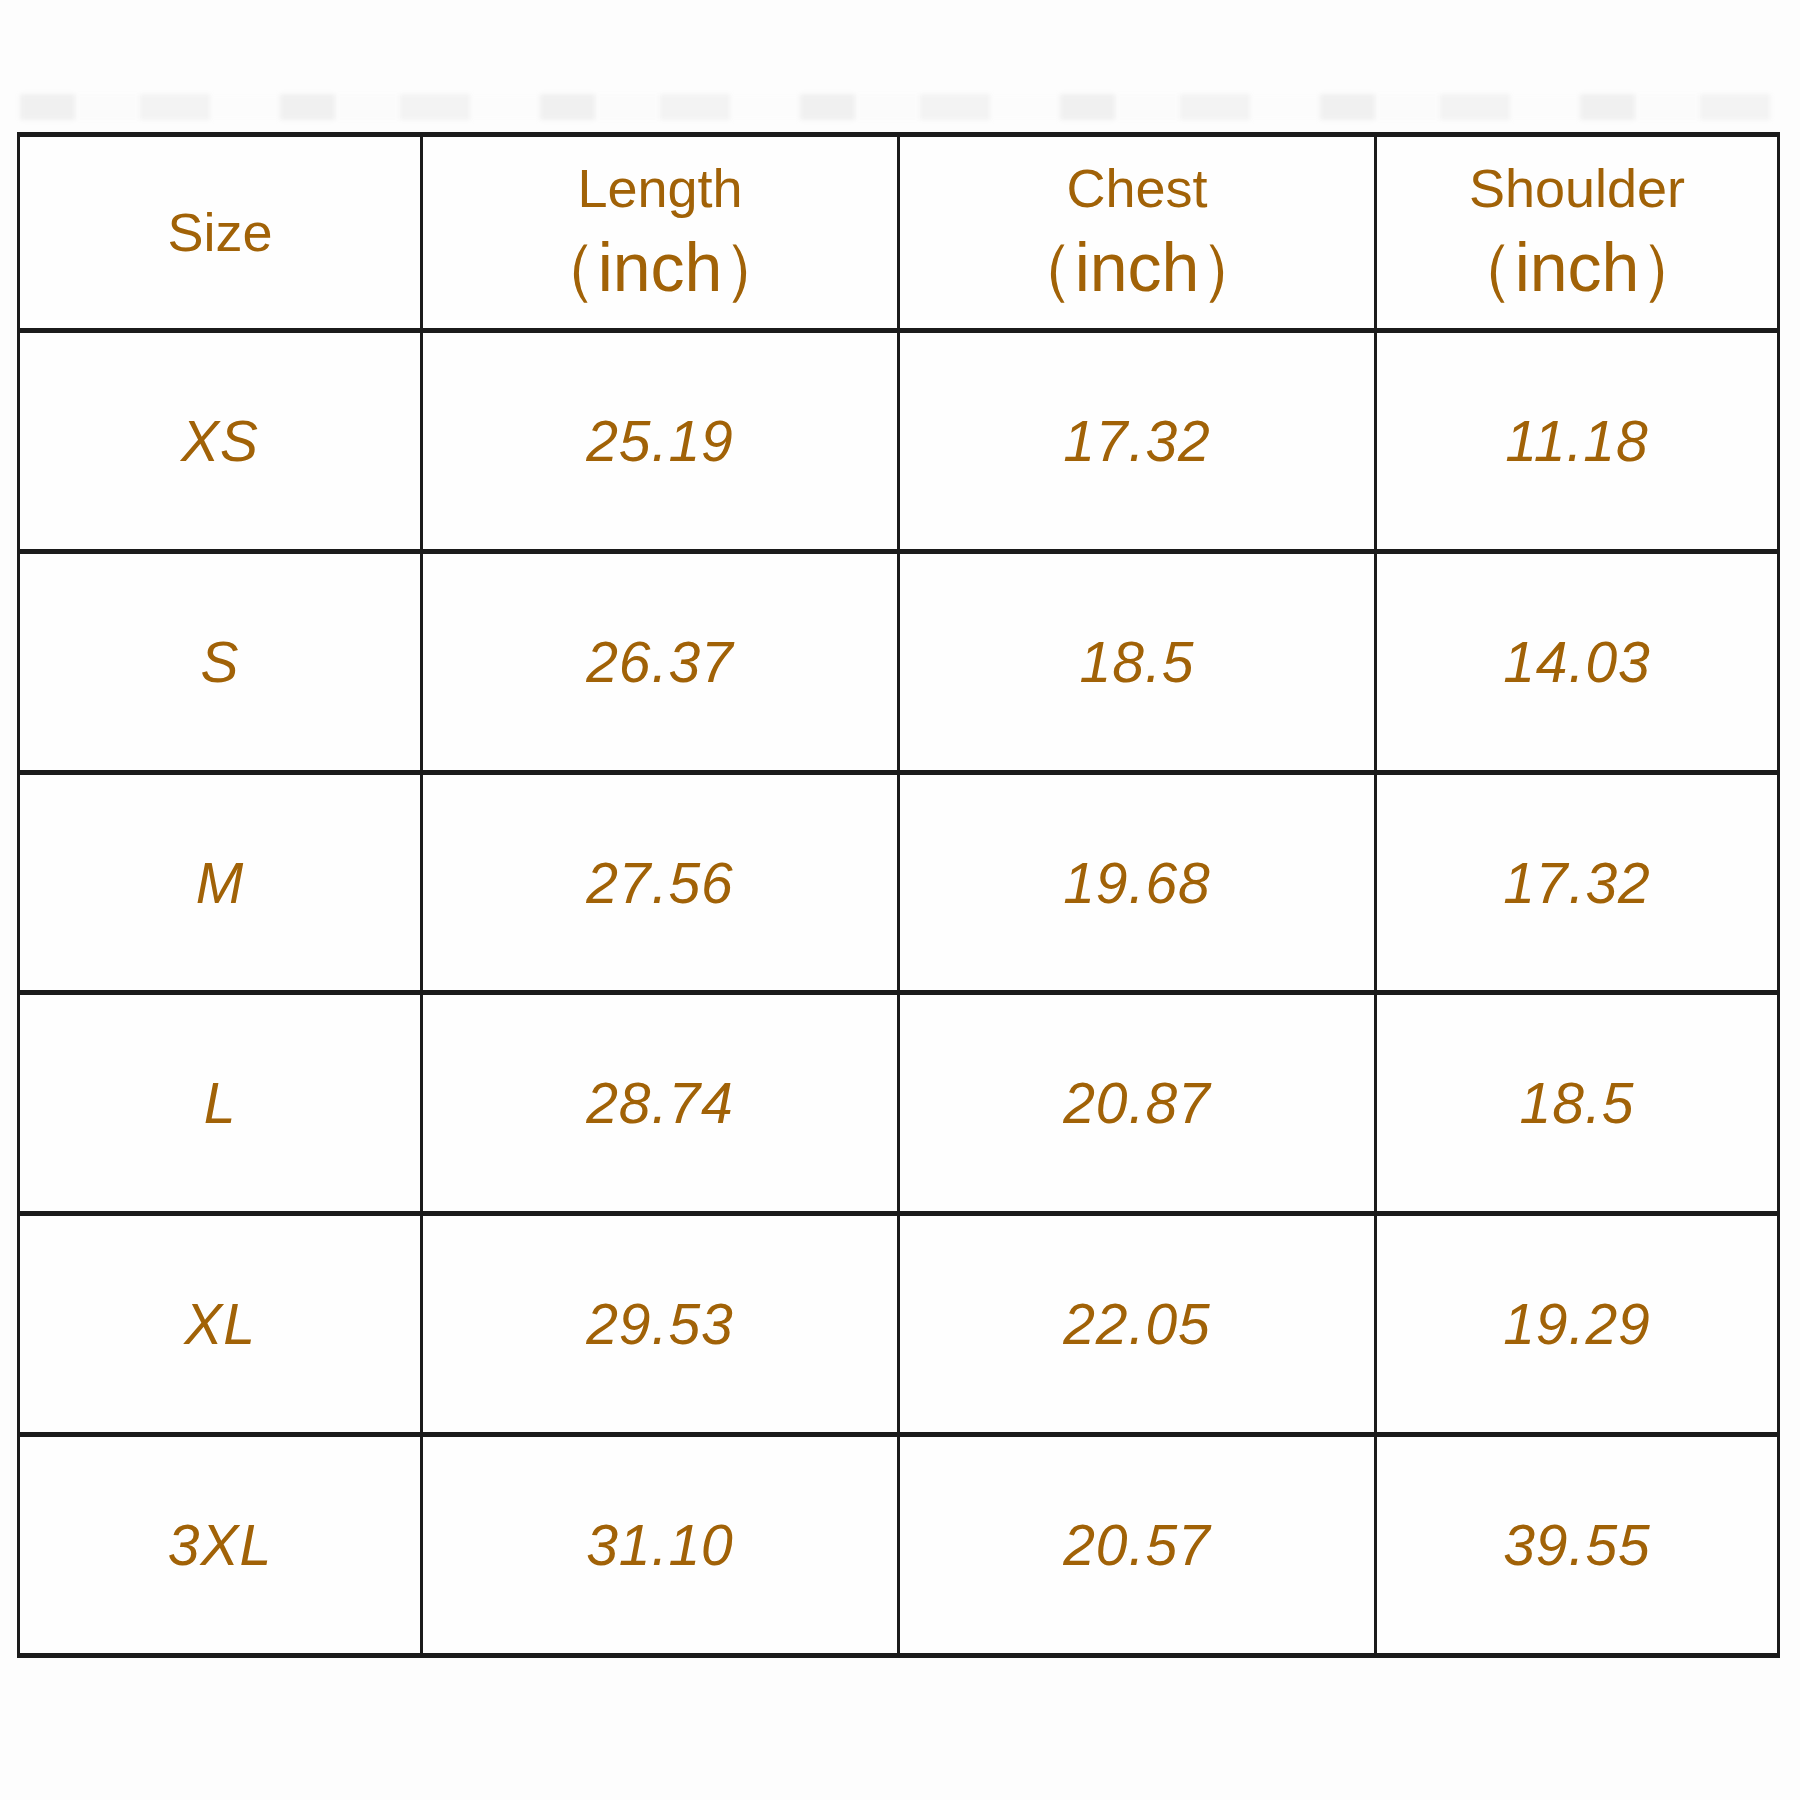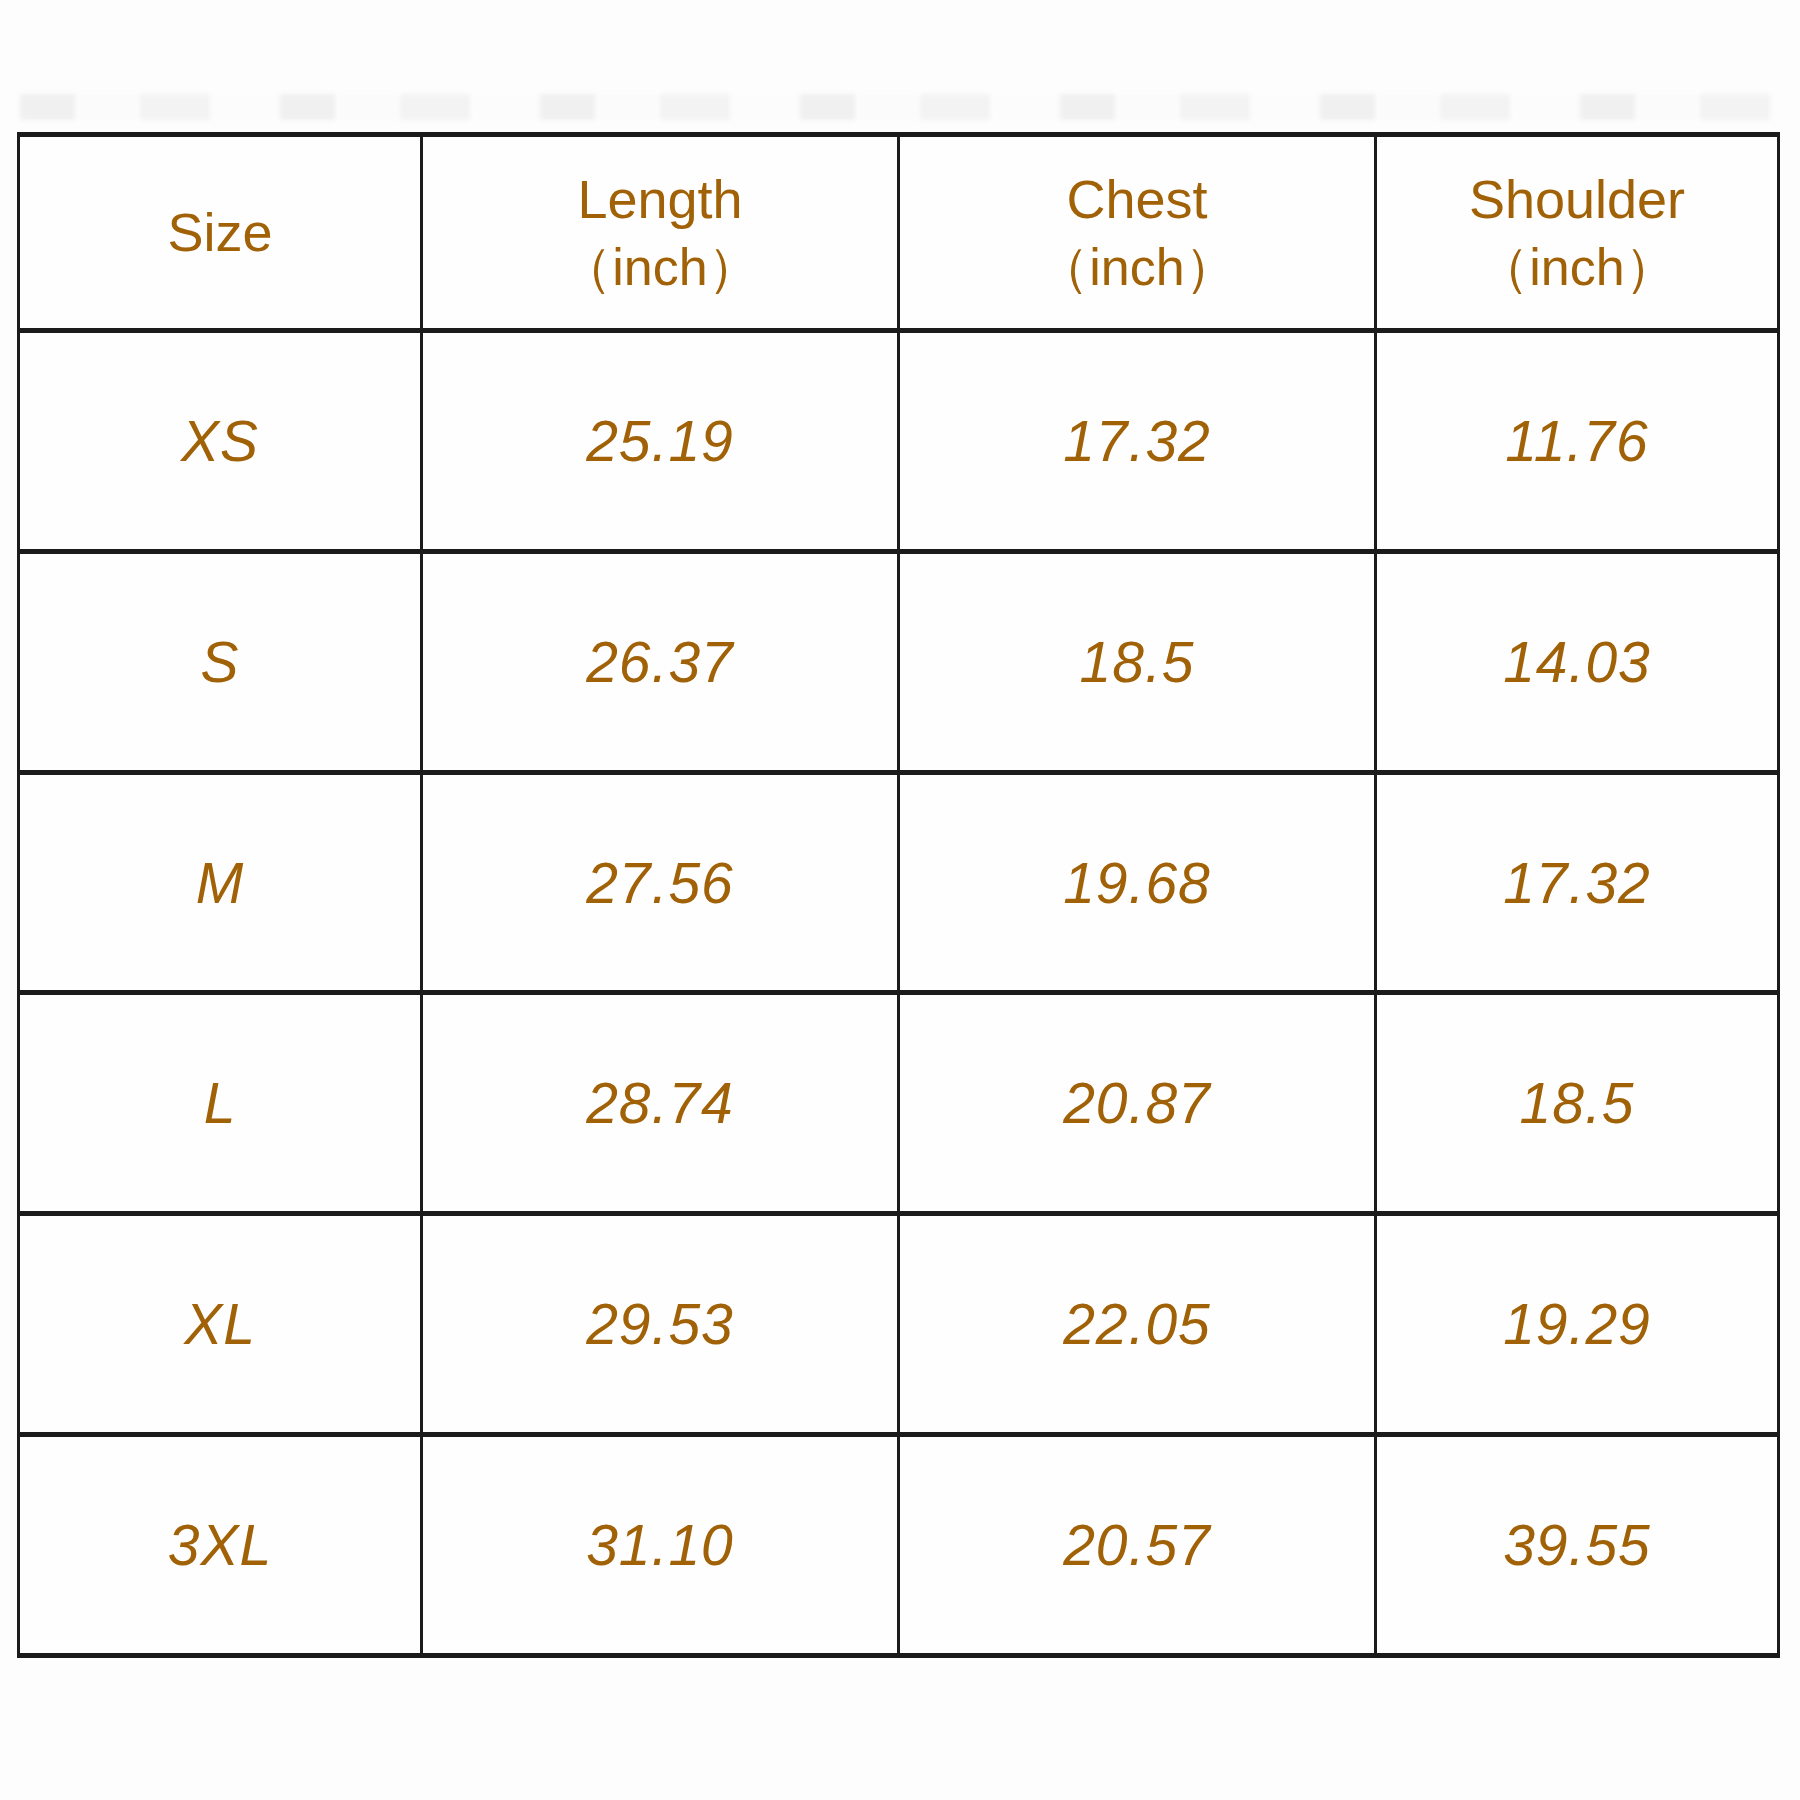--- a/index.html
+++ b/index.html
@@ -30,21 +30,21 @@
   .size-table th,.size-table td{
     border:solid #1b1b1b;
     border-width:5px 3px;
     text-align:center;vertical-align:middle;
     padding:0;
     font-weight:400;
   }
   .size-table thead tr{height:196px;}
   .size-table tbody tr{height:190px;}
   th .h-label{display:block;font-size:54px;line-height:1.28;}
-  th .h-unit{display:block;font-size:52px;line-height:1.28;text-align:center;}
+  th .h-unit{display:block;font-size:68px;line-height:1.28;text-align:center;}
   .size-table td{font-size:57px;letter-spacing:1px;font-style:italic;}
   col.c-size,col.c-shoulder{width:403px;}
   col.c-length,col.c-chest{width:477px;}
 </style>
 </head>
 <body>
 
 <div class="canvas">
   <div class="artifact-band"></div>
 
@@ -72,21 +72,21 @@
           <span class="h-label">Shoulder</span>
           <span class="h-unit">（inch）</span>
         </th>
       </tr>
     </thead>
     <tbody>
       <tr>
         <td>XS</td>
         <td>25.19</td>
         <td>17.32</td>
-        <td>11.76</td>
+        <td>11.18</td>
       </tr>
       <tr>
         <td>S</td>
         <td>26.37</td>
         <td>18.5</td>
         <td>14.03</td>
       </tr>
       <tr>
         <td>M</td>
         <td>27.56</td>

